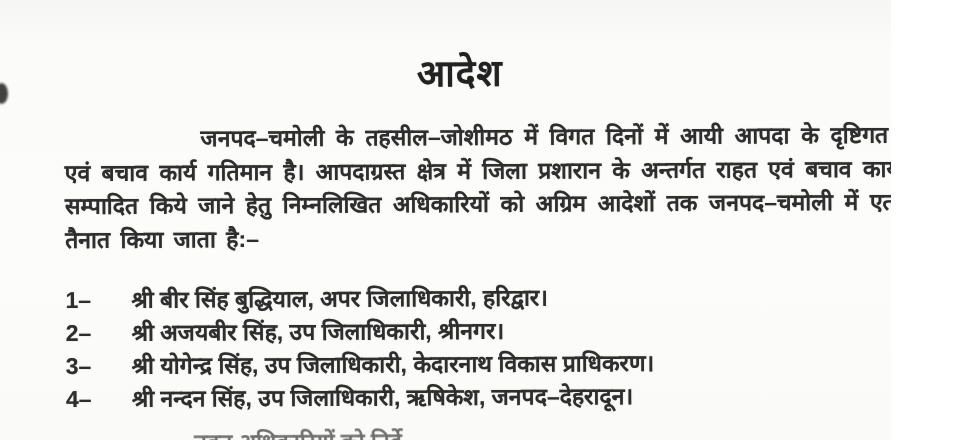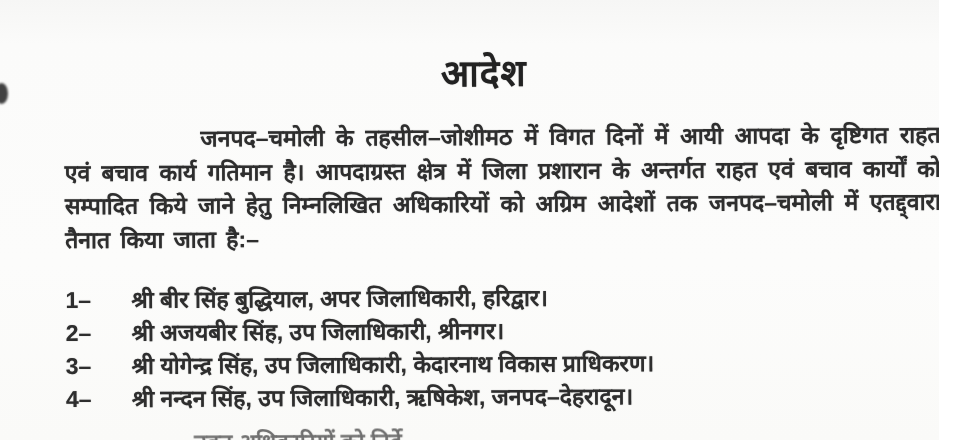--- a/index.html
+++ b/index.html
@@ -8,21 +8,20 @@
     background: #ffffff;
   }
   .page {
     position: relative;
     width: 891px;
     height: 440px;
     overflow: hidden;
     background: linear-gradient(180deg, #f6f6f5 0%, #fbfbfa 10%, #fcfcfb 60%, #fafaf8 100%);
     font-family: "Liberation Sans", "DejaVu Sans", sans-serif;
     color: #2b2b2b;
-    padding-left: 48px;
   }
   .content {
     position: absolute;
     inset: 0;
     transform: rotate(-0.3deg);
     transform-origin: 50% 50%;
   }
   .doc-title {
     position: absolute;
     top: 46px;

